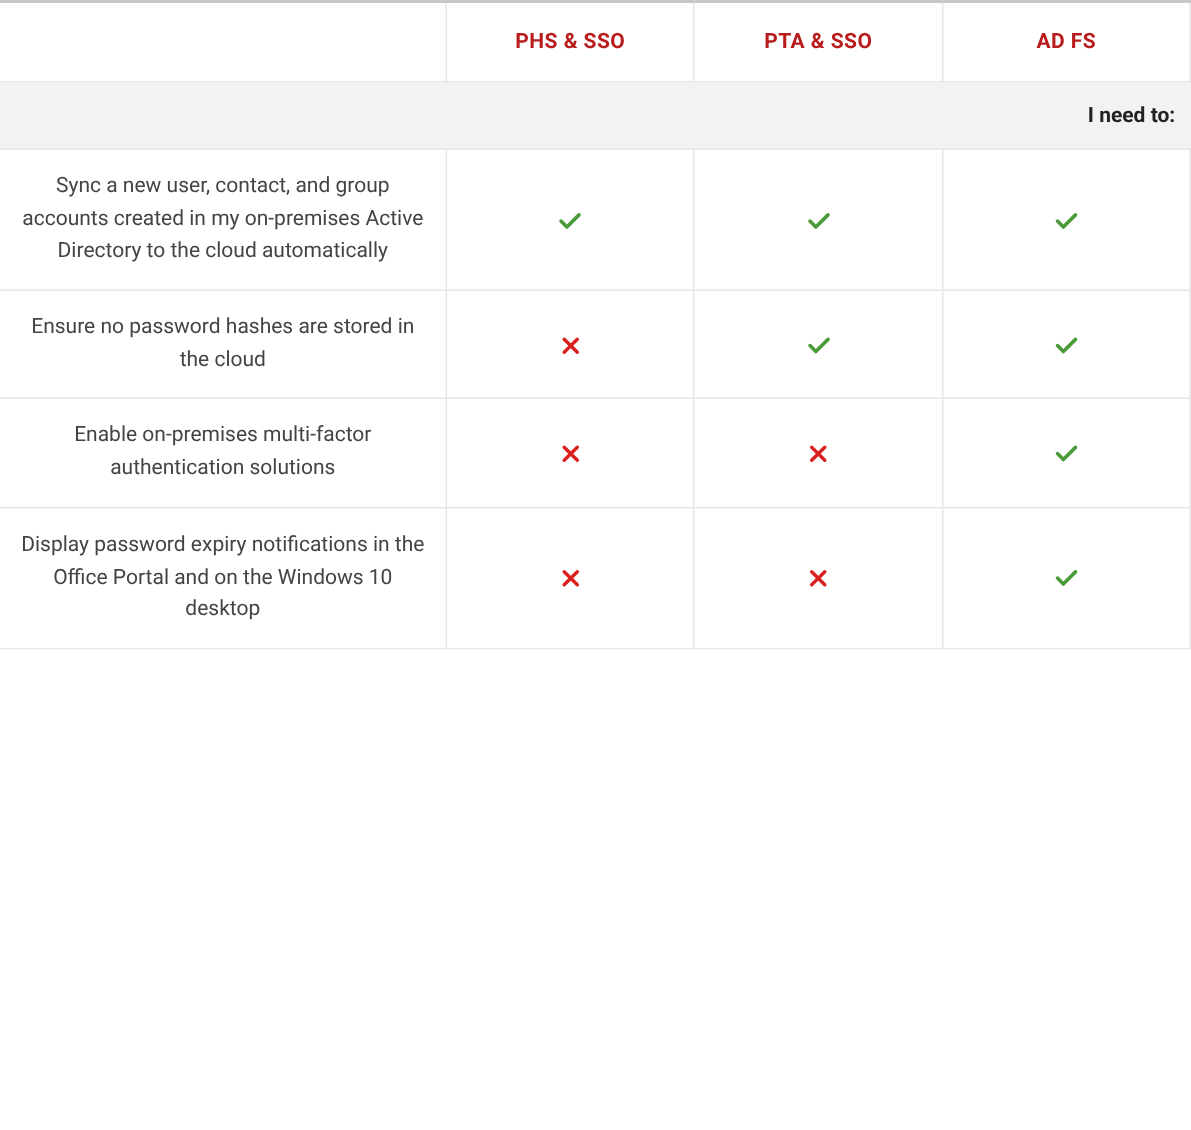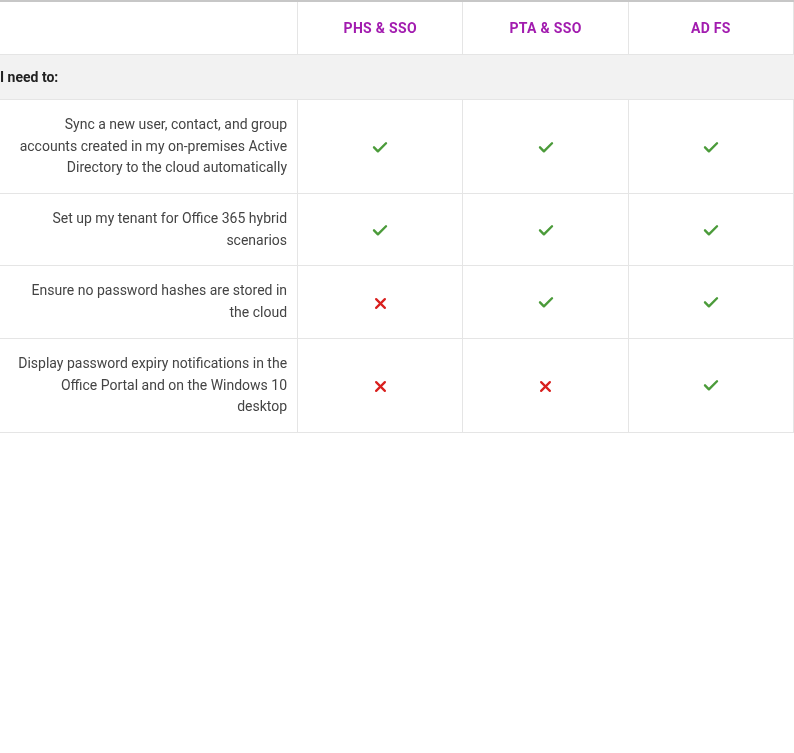--- a/index.html
+++ b/index.html
@@ -19,50 +19,51 @@
   }
   thead tr th {
     border-top: 2px solid #c7c7c7;
     border-bottom: 1px solid #e5e5e5;
     border-left: 1px solid #e5e5e5;
     border-right: 1px solid #e5e5e5;
     padding: 18px 8px;
     font-weight: 700;
     font-size: 14px;
     background: #fff;
-    color: #a21caf;
+    color: #b91c1c;
     letter-spacing: 0.3px;
   }
   thead tr th.blank {
     border-left: none;
     border-top: 2px solid #c7c7c7;
   }
   col.feature { width: 297px; }
   col.opt { width: 165px; }
   tbody td {
     border: 1px solid #e5e5e5;
     padding: 14px 10px 14px 10px;
     vertical-align: middle;
   }
   tbody td.feature {
     border-left: none;
-    text-align: right;
+    text-align: center;
     line-height: 1.55;
     color: #444;
   }
   tbody td.mark {
     text-align: center;
   }
   tr.section-row td {
     background: #f2f2f2;
     border-left: none;
     border-right: none;
     font-weight: 700;
     color: #222;
-    padding: 14px 0;
+    padding: 14px 10px;
+    text-align: right;
   }
   .check-icon { display:inline-block; vertical-align:middle; }
   .cross-icon { display:inline-block; vertical-align:middle; }
 </style>
 </head>
 <body>
 
 <table>
   <colgroup>
     <col class="feature">
@@ -88,39 +89,41 @@
             <polyline points="4 12.5 9.2 17.8 20 7"></polyline>
           </svg></td>
         <td class="mark"><svg class="check-icon" width="18" height="18" viewBox="0 0 24 24" fill="none" stroke="#4b9b3a" stroke-width="3.2" stroke-linecap="round" stroke-linejoin="round">
             <polyline points="4 12.5 9.2 17.8 20 7"></polyline>
           </svg></td>
         <td class="mark"><svg class="check-icon" width="18" height="18" viewBox="0 0 24 24" fill="none" stroke="#4b9b3a" stroke-width="3.2" stroke-linecap="round" stroke-linejoin="round">
             <polyline points="4 12.5 9.2 17.8 20 7"></polyline>
           </svg></td>
       </tr>
       <tr>
-        <td class="feature">Set up my tenant for Office 365 hybrid scenarios</td>
-        <td class="mark"><svg class="check-icon" width="18" height="18" viewBox="0 0 24 24" fill="none" stroke="#4b9b3a" stroke-width="3.2" stroke-linecap="round" stroke-linejoin="round">
-            <polyline points="4 12.5 9.2 17.8 20 7"></polyline>
+        <td class="feature">Ensure no password hashes are stored in the cloud</td>
+        <td class="mark"><svg class="cross-icon" width="15" height="15" viewBox="0 0 24 24" fill="none" stroke="#d9201e" stroke-width="3.6" stroke-linecap="round">
+            <line x1="5" y1="5" x2="19" y2="19"></line>
+            <line x1="19" y1="5" x2="5" y2="19"></line>
           </svg></td>
         <td class="mark"><svg class="check-icon" width="18" height="18" viewBox="0 0 24 24" fill="none" stroke="#4b9b3a" stroke-width="3.2" stroke-linecap="round" stroke-linejoin="round">
             <polyline points="4 12.5 9.2 17.8 20 7"></polyline>
           </svg></td>
         <td class="mark"><svg class="check-icon" width="18" height="18" viewBox="0 0 24 24" fill="none" stroke="#4b9b3a" stroke-width="3.2" stroke-linecap="round" stroke-linejoin="round">
             <polyline points="4 12.5 9.2 17.8 20 7"></polyline>
           </svg></td>
       </tr>
       <tr>
-        <td class="feature">Ensure no password hashes are stored in the cloud</td>
+        <td class="feature">Enable on-premises multi-factor authentication solutions</td>
         <td class="mark"><svg class="cross-icon" width="15" height="15" viewBox="0 0 24 24" fill="none" stroke="#d9201e" stroke-width="3.6" stroke-linecap="round">
             <line x1="5" y1="5" x2="19" y2="19"></line>
             <line x1="19" y1="5" x2="5" y2="19"></line>
           </svg></td>
-        <td class="mark"><svg class="check-icon" width="18" height="18" viewBox="0 0 24 24" fill="none" stroke="#4b9b3a" stroke-width="3.2" stroke-linecap="round" stroke-linejoin="round">
-            <polyline points="4 12.5 9.2 17.8 20 7"></polyline>
+        <td class="mark"><svg class="cross-icon" width="15" height="15" viewBox="0 0 24 24" fill="none" stroke="#d9201e" stroke-width="3.6" stroke-linecap="round">
+            <line x1="5" y1="5" x2="19" y2="19"></line>
+            <line x1="19" y1="5" x2="5" y2="19"></line>
           </svg></td>
         <td class="mark"><svg class="check-icon" width="18" height="18" viewBox="0 0 24 24" fill="none" stroke="#4b9b3a" stroke-width="3.2" stroke-linecap="round" stroke-linejoin="round">
             <polyline points="4 12.5 9.2 17.8 20 7"></polyline>
           </svg></td>
       </tr>
       <tr>
         <td class="feature">Display password expiry notifications in the Office Portal and on the Windows 10 desktop</td>
         <td class="mark"><svg class="cross-icon" width="15" height="15" viewBox="0 0 24 24" fill="none" stroke="#d9201e" stroke-width="3.6" stroke-linecap="round">
             <line x1="5" y1="5" x2="19" y2="19"></line>
             <line x1="19" y1="5" x2="5" y2="19"></line>

